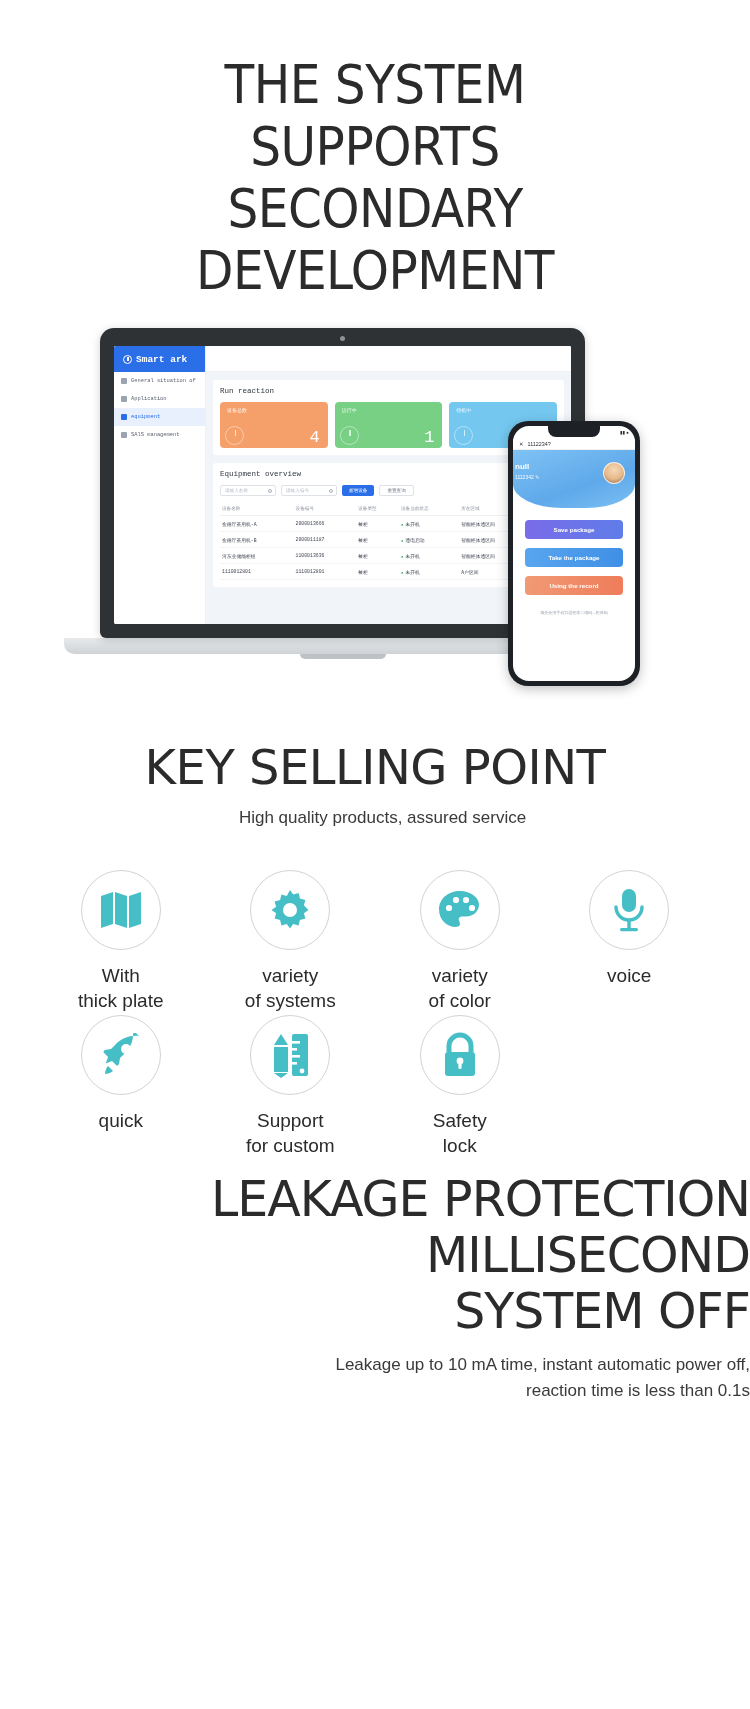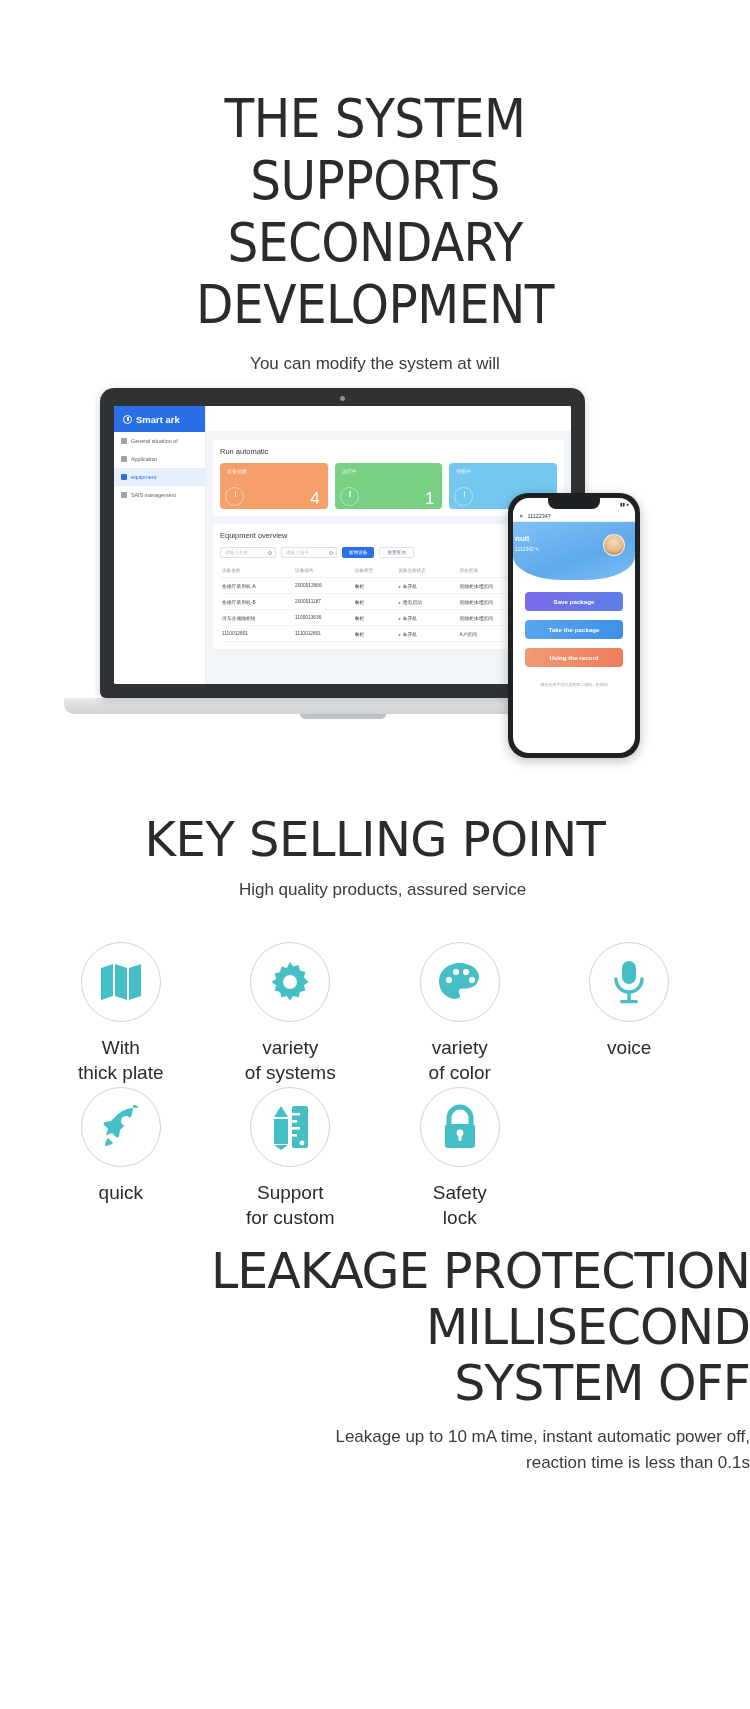--- a/index.html
+++ b/index.html
@@ -4,21 +4,21 @@
 <style>
   * { box-sizing: border-box; margin: 0; padding: 0; }
   html, body {
     width: 750px;
     background: #ffffff;
     font-family: "Liberation Sans", "DejaVu Sans", sans-serif;
   }
   body { width: 750px; height: 1709px; overflow: hidden; position: relative; }
 
   
-  .hero { padding-top: 88px; text-align: center; }
+  .hero { padding-top: 54px; text-align: center; }
   .hero-title {
     font-size: 54px;
     line-height: 62px;
     font-weight: 400;
     letter-spacing: -0.5px;
     color: #2b2b2b;
     font-family: "DejaVu Sans", sans-serif;
     font-stretch: condensed;
   }
   .hero-title span { display: block; }
@@ -31,21 +31,21 @@
 
   
   .devices {
     position: relative;
     width: 750px;
     height: 390px;
     margin-top: 14px;
   }
 
   
-  .laptop { position: absolute; left: 100px; top: 0px; width: 485px; }
+  .laptop { position: absolute; left: 100px; top: 12px; width: 485px; font-family: Liberation Mono, monospace; }
   .laptop-lid {
     width: 485px; height: 310px;
     background: #2f3234;
     border-radius: 14px 14px 6px 6px;
     padding: 18px 14px 14px 14px;
     position: relative;
     box-shadow: 0 2px 10px rgba(0,0,0,0.18);
   }
   .laptop-cam {
     position: absolute; top: 8px; left: 50%; margin-left: -3px;
@@ -245,21 +245,20 @@
 </head>
 <body>
 
 <section class="hero">
   <h1 class="hero-title">
     <span>THE SYSTEM</span>
     <span>SUPPORTS</span>
     <span>SECONDARY</span>
     <span>DEVELOPMENT</span>
   </h1>
-  <p class="hero-sub">You can modify the system at will</p>
 </section>
 
 <section class="devices">
 
   <div class="laptop">
     <div class="laptop-lid">
       <div class="laptop-cam"></div>
       <div class="laptop-screen">
 
         <div class="app-side">
@@ -282,21 +281,21 @@
           <div class="side-item">
             <span class="side-ico"></span>
             <span>SAlS management</span>
           </div>
         </div>
 
         <div class="app-main">
           <div class="app-topbar"></div>
 
           <div class="panel">
-            <div class="panel-title">Run automatic</div>
+            <div class="panel-title">Run reaction</div>
             <div class="stat-row">
               <div class="stat-card" style="background:#f5a06a">
                 <div class="stat-label">设备总数</div>
                 <div class="stat-ic"></div>
                 <div class="stat-val">4</div>
               </div>
               <div class="stat-card" style="background:#77d083">
                 <div class="stat-label">运行中</div>
                 <div class="stat-ic"></div>
                 <div class="stat-val">1</div>

